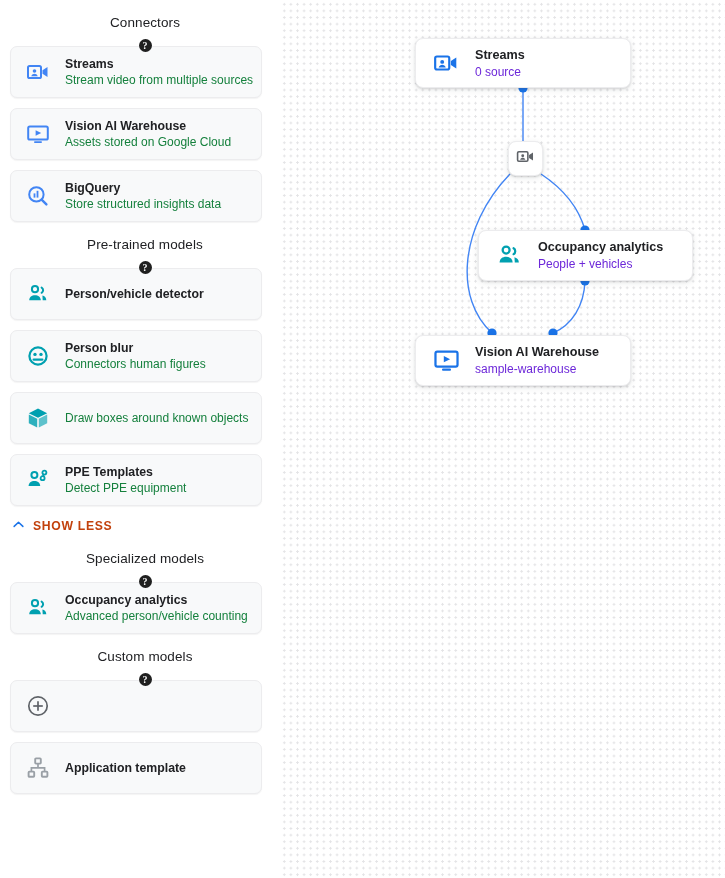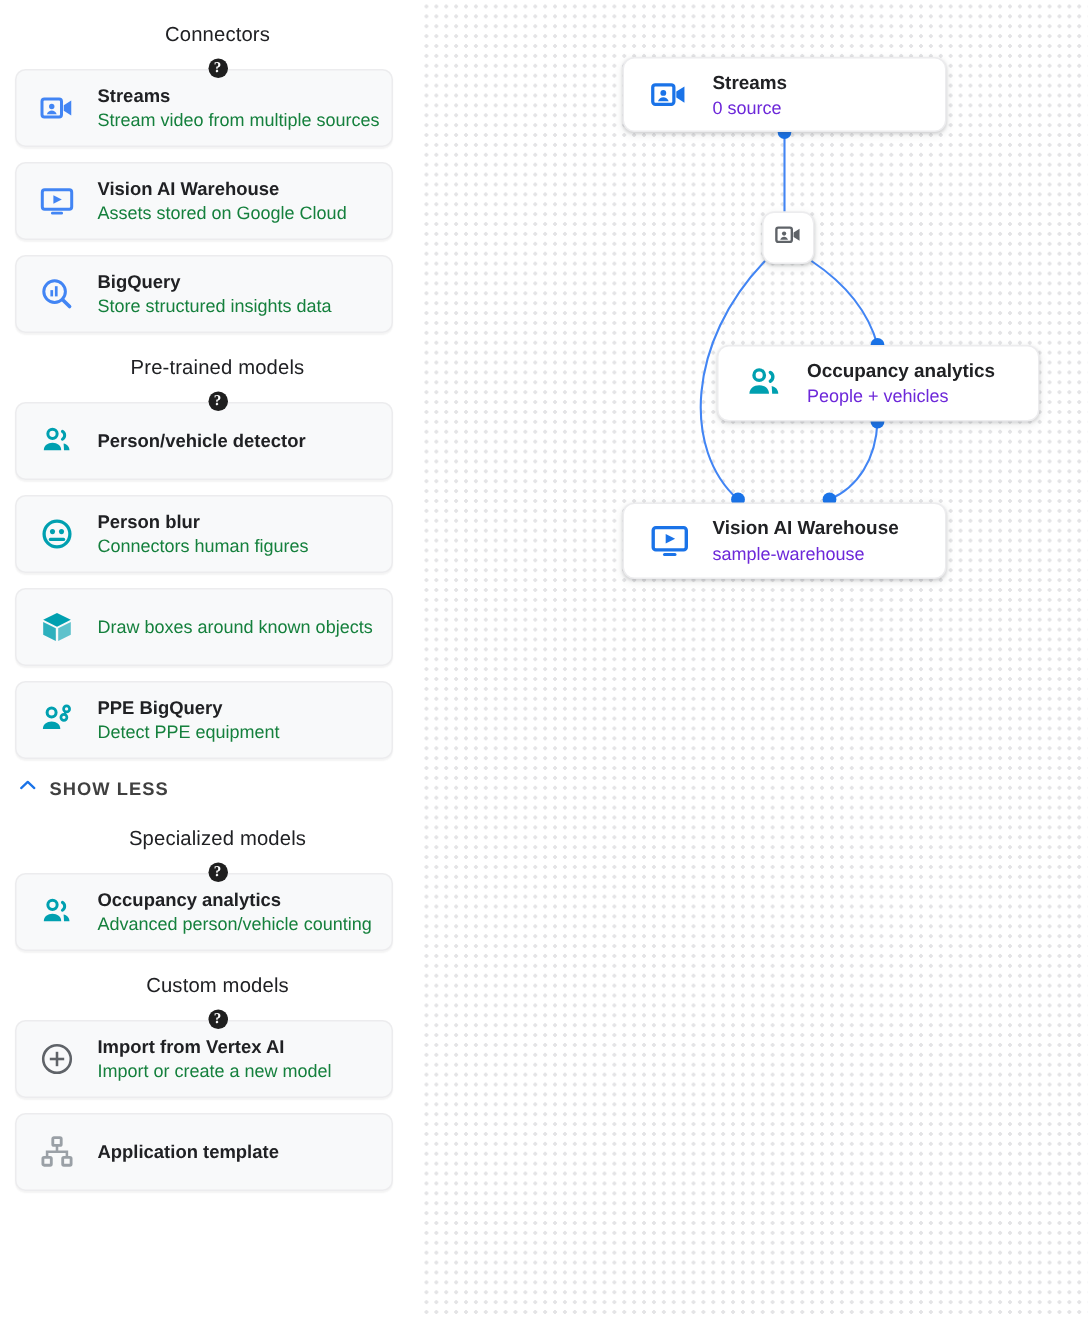--- a/index.html
+++ b/index.html
@@ -65,21 +65,21 @@
   }
   .card-sub {
     font-size: 12px; color: #15803d; line-height: 15px; white-space: nowrap;
   }
   .show-less {
     display: flex; align-items: center; gap: 7px;
     padding-left: 11px; margin-top: 8px; margin-bottom: 2px;
     height: 20px; cursor: pointer;
   }
   .show-less-label {
-    font-size: 12.2px; color: #404040; font-weight: bold; letter-spacing: 0.7px;
+    font-size: 12.2px; color: #c2410c; font-weight: bold; letter-spacing: 0.7px;
   }
 
   
   .canvas {
     position: relative;
     flex: 1 1 auto;
     height: 878px;
     background-color: #ffffff;
     background-image: radial-gradient(#e4e4e6 1.05px, transparent 1.05px);
     background-size: 6.6px 6.6px;
@@ -218,21 +218,21 @@
         <span class="card-icon">
           <svg width="24" height="24" viewBox="0 0 24 24">
         <circle cx="8.4" cy="7" r="3" fill="none" stroke="#00a0b0" stroke-width="2"></circle>
         <path d="M2.6 18c0-3.1 2.6-5 5.8-5s5.8 1.9 5.8 5z" fill="#00a0b0"></path>
         <circle cx="18.4" cy="4.6" r="2" fill="none" stroke="#00a0b0" stroke-width="1.8"></circle>
         <circle cx="16.6" cy="10.2" r="2" fill="none" stroke="#00a0b0" stroke-width="1.8"></circle>
         <line x1="17.6" y1="6.6" x2="17.2" y2="8.4" stroke="#00a0b0" stroke-width="1.6"></line>
           </svg>
         </span>
        <span class="card-text">
-         <span class="card-title">PPE BigQuery</span>
+         <span class="card-title">PPE Templates</span>
          <span class="card-sub">Detect PPE equipment</span>
        </span>
       </div>
       <div class="show-less">
         <span>
          <svg width="15" height="15" viewBox="0 0 24 24">
            <path d="M5 15 L12 8.4 L19 15" fill="none" stroke="#1a73e8" stroke-width="2.4" stroke-linecap="round" stroke-linejoin="round"></path>
          </svg>
        </span>
        <span class="show-less-label">SHOW LESS</span>
@@ -260,24 +260,20 @@
         <span class="help-icon">?</span>
       </div>
       <div class="card">
         <span class="card-icon">
           <svg width="24" height="24" viewBox="0 0 24 24">
         <circle cx="12" cy="12" r="9.2" fill="none" stroke="#5f6368" stroke-width="1.7"></circle>
         <line x1="12" y1="7.2" x2="12" y2="16.8" stroke="#5f6368" stroke-width="1.7"></line>
         <line x1="7.2" y1="12" x2="16.8" y2="12" stroke="#5f6368" stroke-width="1.7"></line>
           </svg>
         </span>
-       <span class="card-text">
-         <span class="card-title">Import from Vertex AI</span>
-         <span class="card-sub">Import or create a new model</span>
-       </span>
       </div>
       <div class="card">
         <span class="card-icon">
           <svg width="24" height="24" viewBox="0 0 24 24">
         <rect x="9.2" y="2.4" width="5.6" height="5.2" rx="0.8" fill="none" stroke="#9aa0a6" stroke-width="1.9"></rect>
         <rect x="2.6" y="15.6" width="5.6" height="5.2" rx="0.8" fill="none" stroke="#9aa0a6" stroke-width="1.9"></rect>
         <rect x="15.8" y="15.6" width="5.6" height="5.2" rx="0.8" fill="none" stroke="#9aa0a6" stroke-width="1.9"></rect>
         <path d="M12 7.6 V11.8 M5.4 15.6 V11.8 H18.6 V15.6" fill="none" stroke="#9aa0a6" stroke-width="1.7"></path>
           </svg>
         </span>

